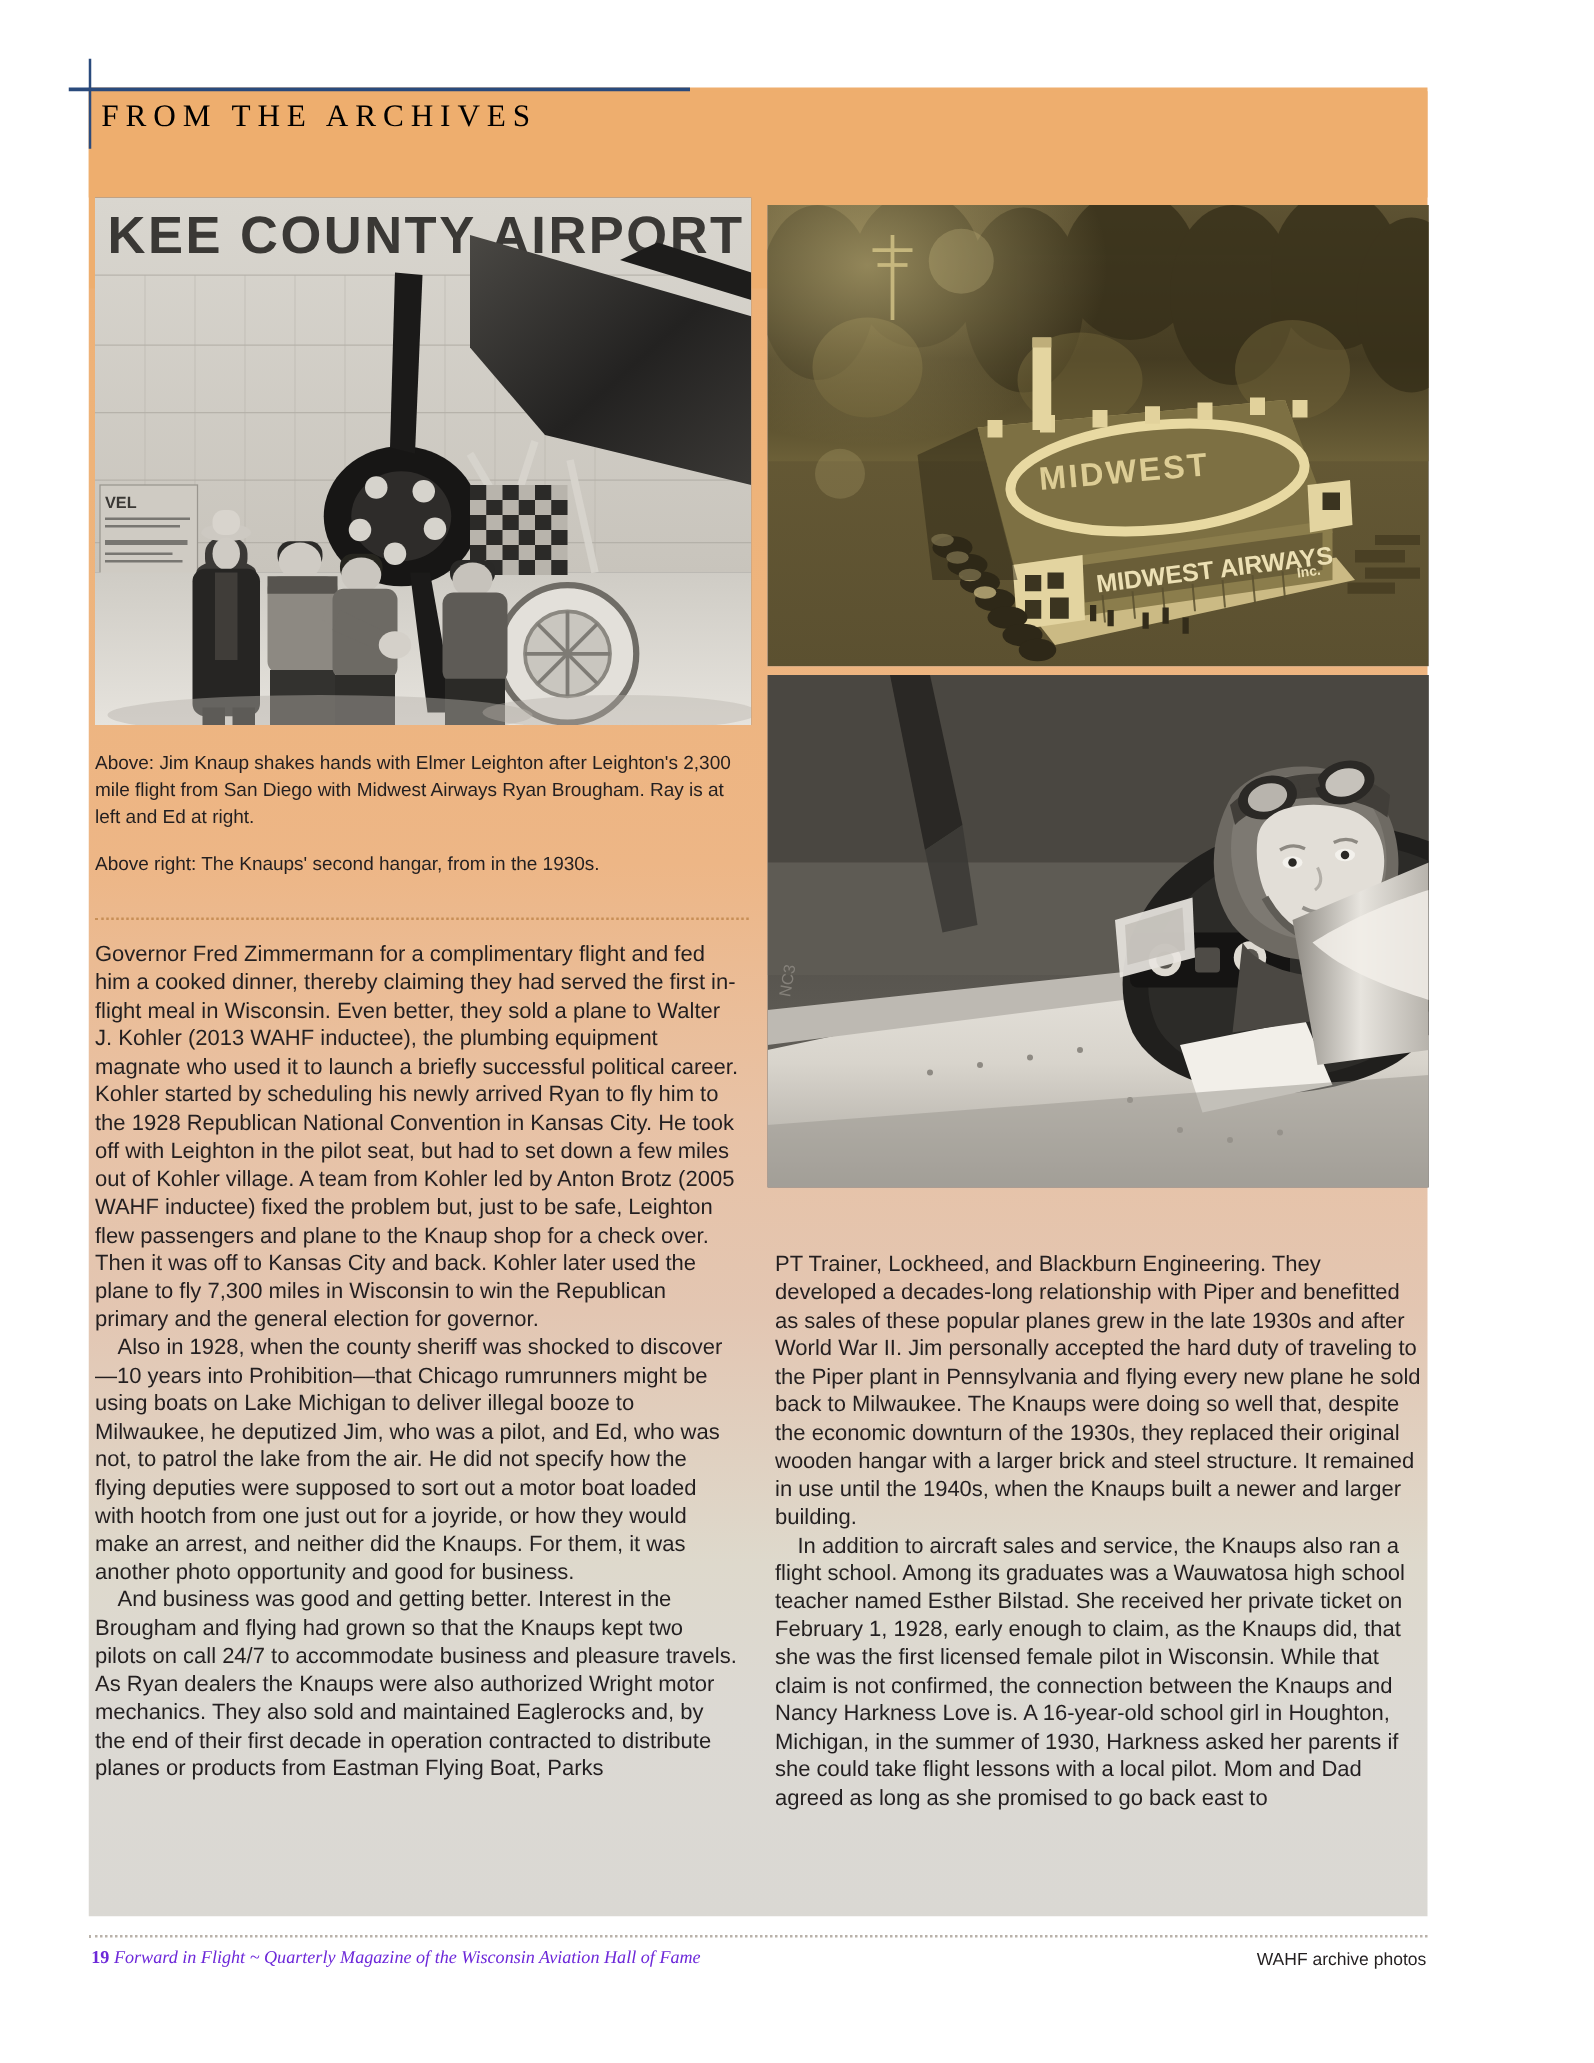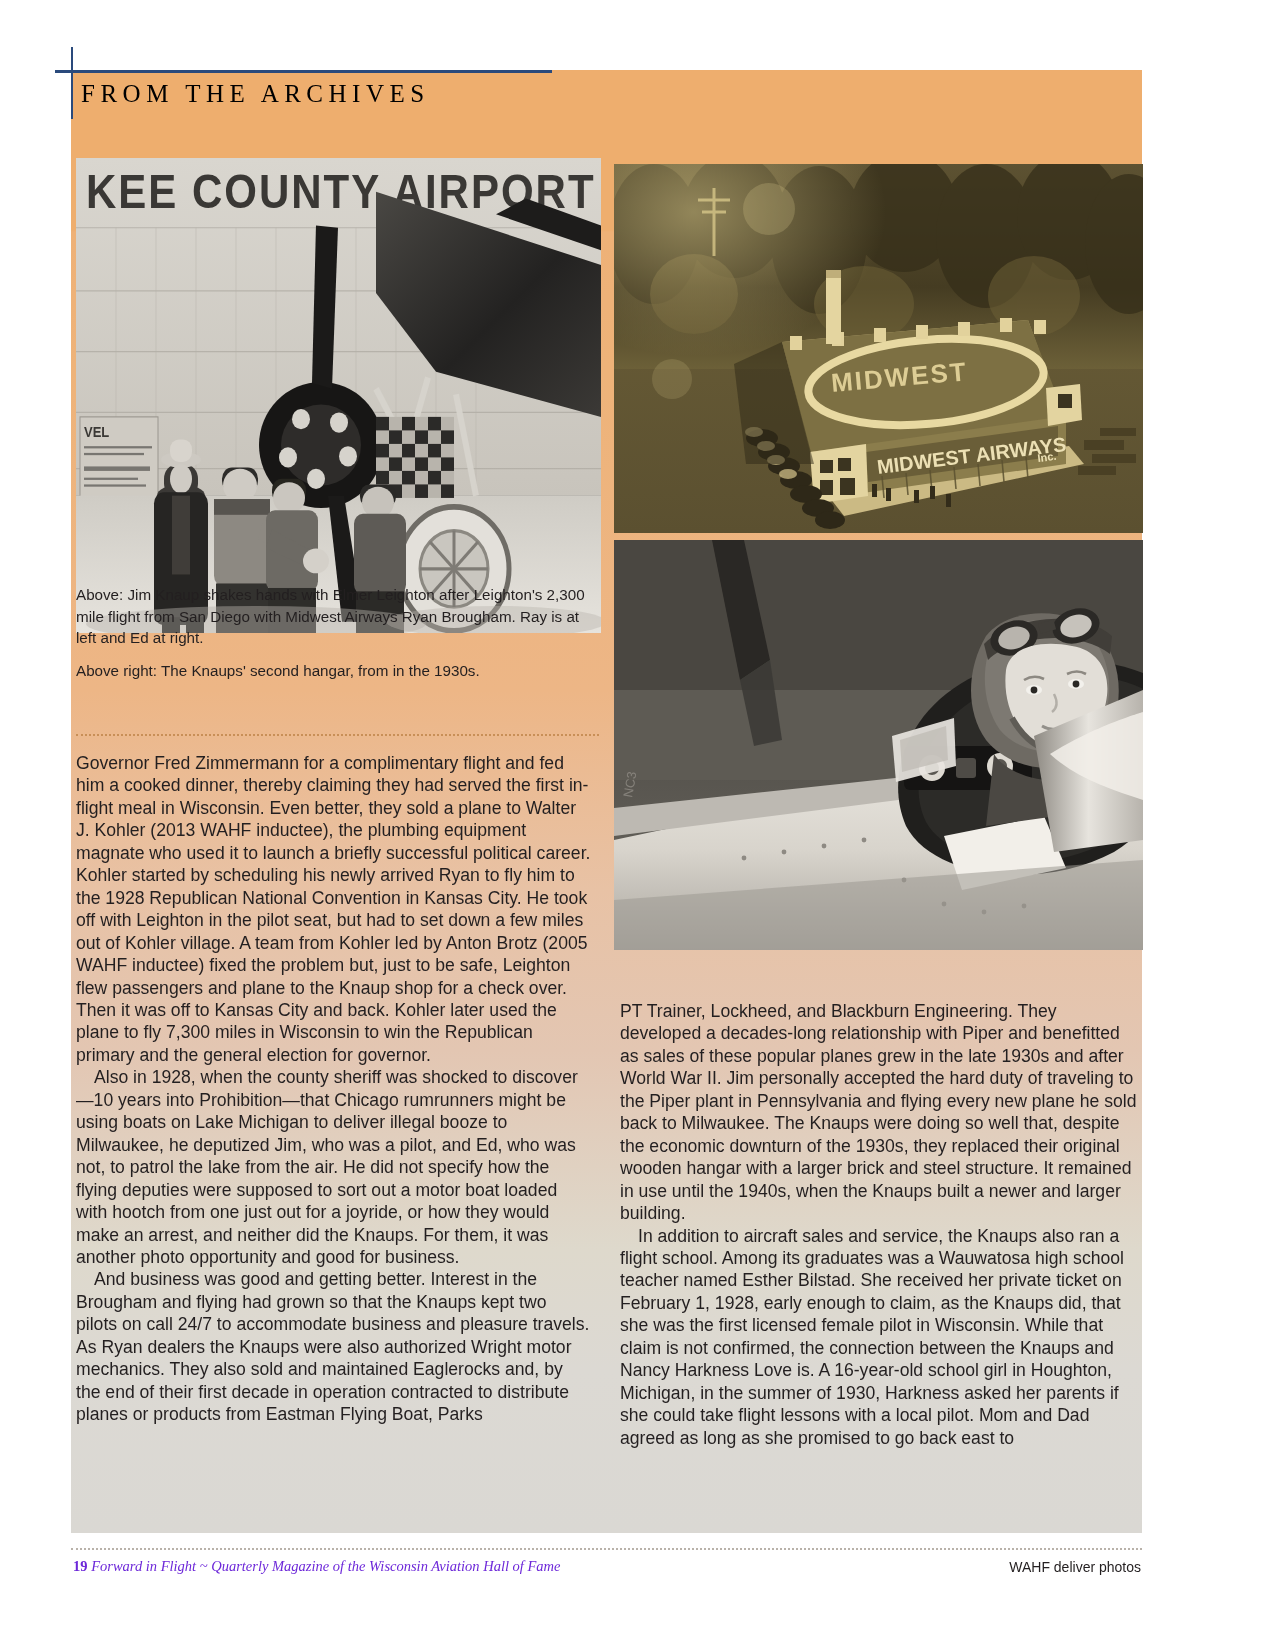--- a/index.html
+++ b/index.html
@@ -77,38 +77,38 @@
     white-space: nowrap;
   }
 
   
   .photo {
     position: absolute;
     overflow: hidden;
     background: #888;
   }
 
-  #photo-handshake { left: 76px;  top: 158px; width: 525px; height: 475px; }
+  #photo-handshake { left: 76px;  top: 158px; width: 525px; height: 422px; }
   #photo-hangar    { left: 614px; top: 164px; width: 529px; height: 369px; }
   #photo-aviatrix  { left: 614px; top: 540px; width: 529px; height: 410px; }
 
   .photo svg { display: block; width: 100%; height: 100%; }
 
   
   #captions {
     position: absolute;
     left: 76px;
     top: 584px;
     width: 526px;
     font-family: "Liberation Sans", sans-serif;
     font-size: 15.2px;
     line-height: 21.5px;
     color: #231f20;
   }
-  #captions p { margin: 0 0 11px 0; }
+  #captions p { margin: 16px 0 11px 0; }
   #captions p:last-child { margin-bottom: 0; }
 
   #caption-divider {
     position: absolute;
     left: 76px;
     top: 734px;
     width: 523px;
     height: 0;
     border-top: 2px dotted #c88f57;
   }
@@ -572,15 +572,15 @@
   <div class="col" id="col-right">
     <p>PT Trainer, Lockheed, and Blackburn Engineering. They developed a decades-long relationship with Piper and benefitted as sales of these popular planes grew in the late 1930s and after World War II. Jim personally accepted the hard duty of traveling to the Piper plant in Pennsylvania and flying every new plane he sold back to Milwaukee. The Knaups were doing so well that, despite the economic downturn of the 1930s, they replaced their original wooden hangar with a larger brick and steel structure. It remained in use until the 1940s, when the Knaups built a newer and larger building.</p>
     <p class="indent">In addition to aircraft sales and service, the Knaups also ran a flight school. Among its graduates was a Wauwatosa high school teacher named Esther Bilstad. She received her private ticket on February 1, 1928, early enough to claim, as the Knaups did, that she was the first licensed female pilot in Wisconsin. While that claim is not confirmed, the connection between the Knaups and Nancy Harkness Love is. A 16-year-old school girl in Houghton, Michigan, in the summer of 1930, Harkness asked her parents if she could take flight lessons with a local pilot. Mom and Dad agreed as long as she promised to go back east to</p>
   </div>
 
   <div id="footer-divider"></div>
   <div id="footer-left">
     <span class="pagenum">19</span>
     <span class="mag">Forward in Flight ~ Quarterly Magazine of the Wisconsin Aviation Hall of Fame</span>
   </div>
-  <div id="footer-right">WAHF deliver photos</div>
+  <div id="footer-right">WAHF archive photos</div>
 
 </div>
 
 </body></html>

